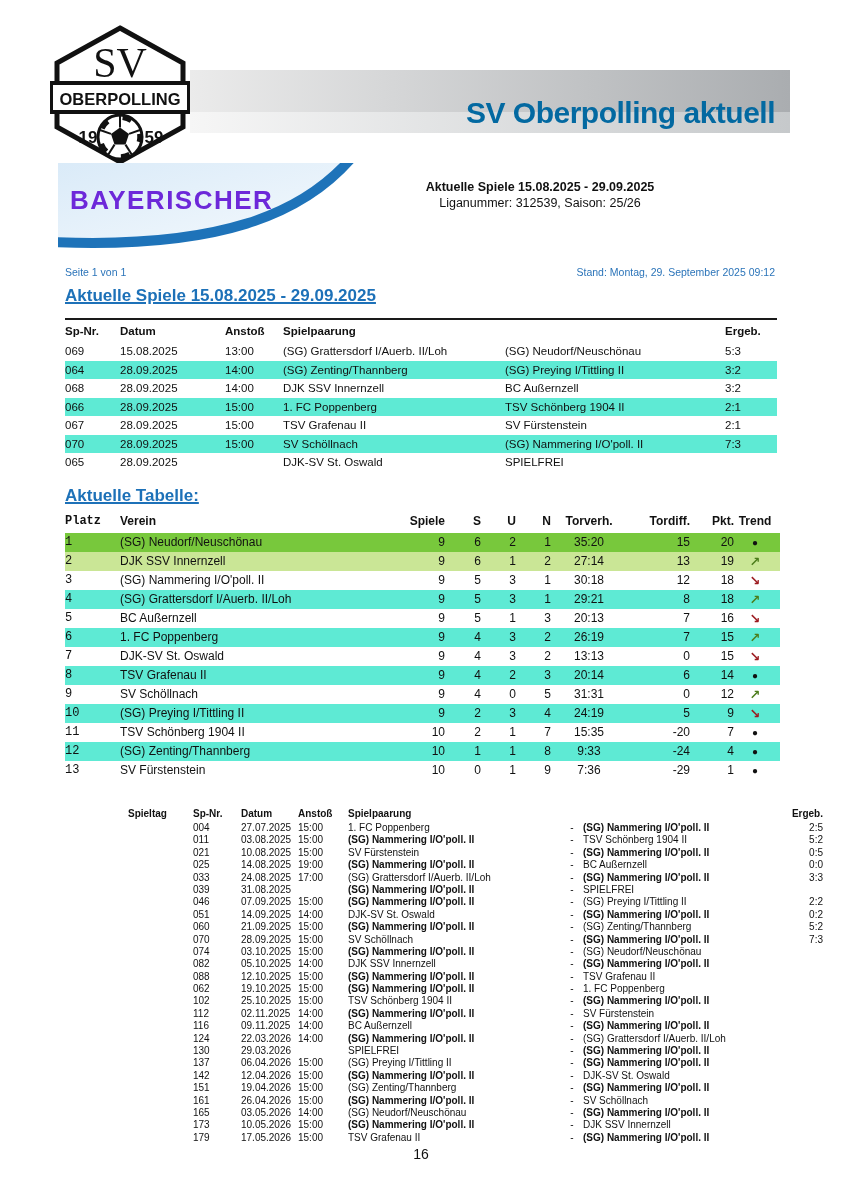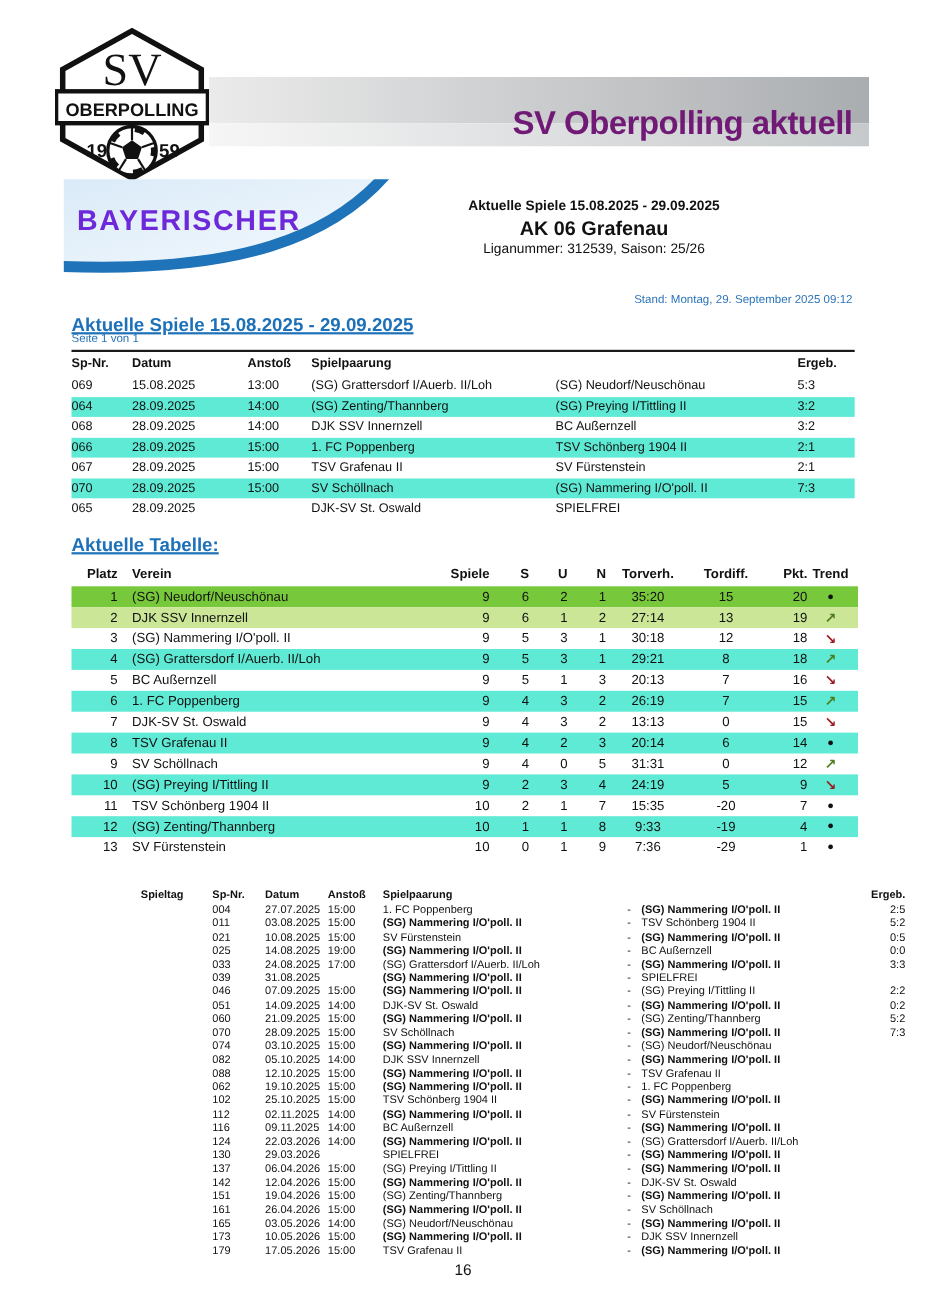--- a/index.html
+++ b/index.html
@@ -6,35 +6,35 @@
   .page{position:relative;width:842px;height:1190px;margin:0 auto;background:#ffffff;
         font-family:"Liberation Sans","DejaVu Sans",sans-serif;color:#111;overflow:hidden;}
   .abs{position:absolute;}
 
   
   .banner-bar1{left:190px;top:70px;width:600px;height:42px;
     background:linear-gradient(to right,#ebebeb,#aaadb0);}
   .banner-bar2{left:190px;top:112px;width:600px;height:21px;
     background:linear-gradient(to right,#f6f6f6,#c6c9cb);}
   .banner-title{left:380px;top:96px;width:395px;text-align:right;font-size:30px;
-    font-weight:bold;letter-spacing:-0.5px;color:#701a75;white-space:nowrap;}
+    font-weight:bold;letter-spacing:-0.5px;color:#0369a1;white-space:nowrap;}
 
   
   .bfv-box{left:58px;top:163px;width:362px;height:99px;}
   .bfv-line1{left:70px;top:185px;font-size:26px;font-weight:bold;color:#6d28d9;letter-spacing:1.5px;}
   .bfv-line2{left:70px;top:211px;font-size:19px;font-weight:bold;color:#1c6fb7;letter-spacing:0.5px;}
 
   
   .league-info{left:405px;top:180px;width:270px;text-align:center;line-height:1.25;}
   .li-1{font-size:12.5px;font-weight:bold;}
   .li-2{font-size:18px;font-weight:bold;margin-top:1px;}
   .li-3{font-size:12.5px;margin-top:3px;}
   .li-4{font-size:12.5px;}
 
-  .meta-left{left:65px;top:266px;font-size:10.5px;color:#2b74b9;margin-top:36px;}
+  .meta-left{left:65px;top:266px;font-size:10.5px;color:#2b74b9;}
   .meta-right{left:400px;top:266px;width:375px;text-align:right;font-size:10.5px;color:#2b74b9;}
 
   .h-blue{color:#1d71b8;font-size:17px;font-weight:bold;text-decoration:underline;
           text-decoration-thickness:2px;white-space:nowrap;}
   .heading1{left:65px;top:286px;}
   .heading2{left:65px;top:486px;}
 
   .cell{position:absolute;top:0;height:100%;overflow:hidden;white-space:nowrap;}
   .b{font-weight:bold;}
 
@@ -46,28 +46,28 @@
   .m-datum{left:55px;width:105px;}
   .m-anstoss{left:160px;width:58px;}
   .m-heim{left:218px;width:222px;}
   .m-gast{left:440px;width:220px;}
   .m-ergeb{left:660px;width:52px;}
 
   
   .standings{left:65px;top:510px;width:715px;}
   .srow{position:relative;height:19px;line-height:19px;font-size:12px;}
   .shead{position:relative;height:23px;line-height:23px;font-size:12px;font-weight:bold;}
-  .s-platz{left:0;width:42px;text-align:right;}
+  .s-platz{left:0;width:42px;font-family:Liberation Mono, monospace;}
   .s-verein{left:55px;width:230px;}
   .s-spiele{left:290px;width:90px;text-align:right;}
   .s-s{left:396px;width:20px;text-align:right;}
   .s-u{left:431px;width:20px;text-align:right;}
   .s-n{left:466px;width:20px;text-align:right;}
   .s-torverh{left:489px;width:70px;text-align:center;}
-  .s-tordiff{left:565px;width:60px;text-align:center;}
+  .s-tordiff{left:565px;width:60px;text-align:right;}
   .s-pkt{left:609px;width:60px;text-align:right;}
   .s-trend{left:660px;width:60px;text-align:center;}
   .bg-blue{background:#5eead4;}
   .bg-green{background:#78c83c;}
   .bg-lightgreen{background:#cae696;}
   .t-up{color:#4c7d1b;font-weight:bold;font-size:13px;}
   .t-down{color:#9c1a1f;font-weight:bold;font-size:13px;}
   .t-dot{color:#111;font-size:10px;}
 
   
@@ -120,21 +120,20 @@
         <stop offset="1" stop-color="#f4f9fd"></stop>
       </linearGradient>
     </defs>
     <path d="M 8 -4 L 292 -4 C 245 52, 160 84, -6 78 L -6 4 Q -6 -4 8 -4 Z" fill="url(#bfvbg)"></path>
     <path d="M 296 -8 C 246 52, 160 86, -6 79" stroke="#1e73b9" stroke-width="10" fill="none"></path>
   </svg>
   <div class="abs bfv-line1">BAYERISCHER</div>
 
   <div class="abs league-info">
     <div class="li-1">Aktuelle Spiele 15.08.2025 - 29.09.2025</div>
-    <div class="li-2">AK 06 Grafenau</div>
     <div class="li-4">Liganummer: 312539, Saison: 25/26</div>
   </div>
 
   <div class="abs meta-left">Seite 1 von 1</div>
   <div class="abs meta-right">Stand: Montag, 29. September 2025 09:12</div>
 
   <div class="abs h-blue heading1">Aktuelle Spiele 15.08.2025 - 29.09.2025</div>
   <div class="abs matches">
     <div class="mhead">
       <span class="cell m-spnr">Sp-Nr.</span>
@@ -351,21 +350,21 @@
           <span class="cell s-trend t-dot">●</span>
         </div>
         <div class="srow bg-blue">
           <span class="cell s-platz">12</span>
           <span class="cell s-verein">(SG) Zenting/Thannberg</span>
           <span class="cell s-spiele">10</span>
           <span class="cell s-s">1</span>
           <span class="cell s-u">1</span>
           <span class="cell s-n">8</span>
           <span class="cell s-torverh">9:33</span>
-          <span class="cell s-tordiff">-19</span>
+          <span class="cell s-tordiff">-24</span>
           <span class="cell s-pkt">4</span>
           <span class="cell s-trend t-dot">●</span>
         </div>
         <div class="srow bg-white">
           <span class="cell s-platz">13</span>
           <span class="cell s-verein">SV Fürstenstein</span>
           <span class="cell s-spiele">10</span>
           <span class="cell s-s">0</span>
           <span class="cell s-u">1</span>
           <span class="cell s-n">9</span>

